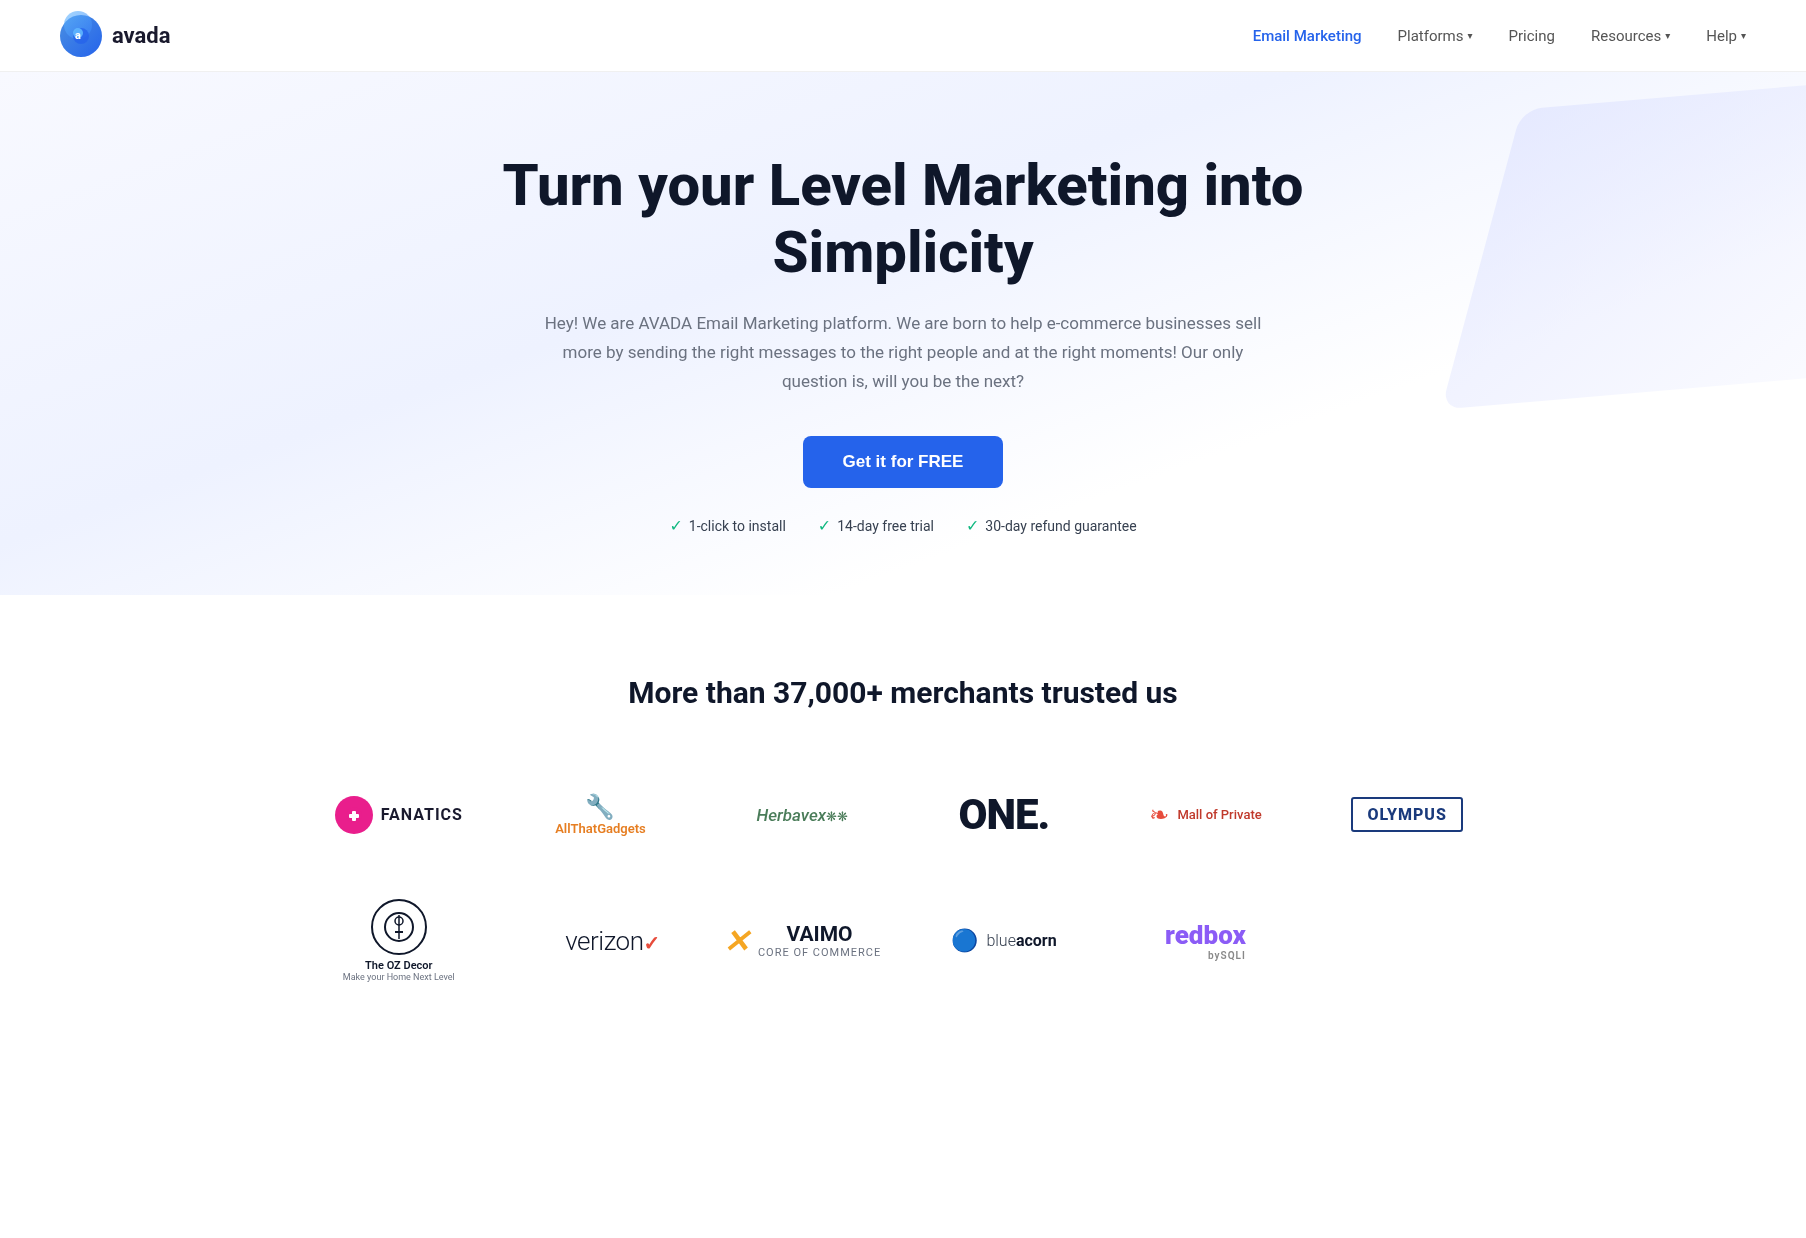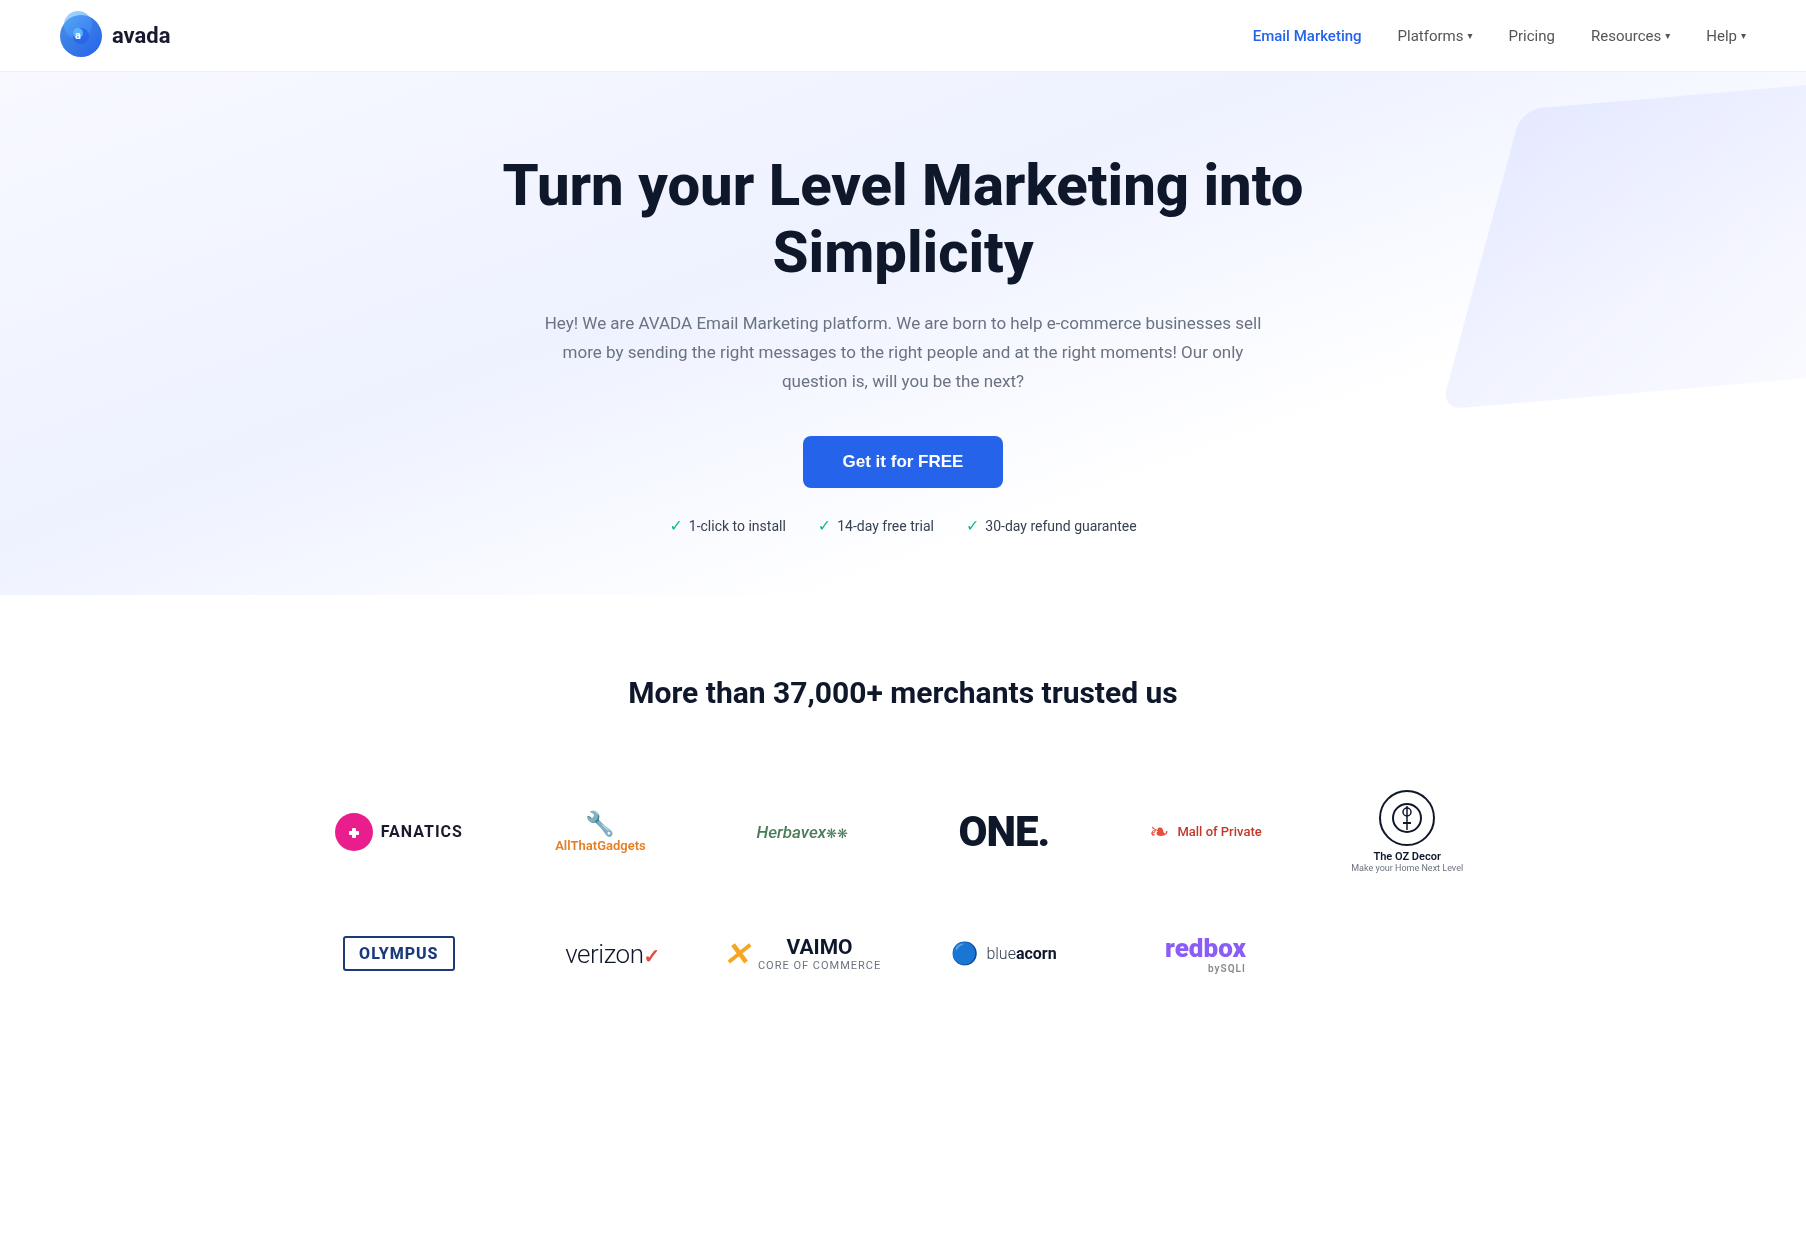--- a/index.html
+++ b/index.html
@@ -274,39 +274,39 @@
     <div class="logo-cell">
       <div class="mallofprivate-logo">
         <span class="mall-icon" style="color:#e74c3c; font-size:24px;">❧</span>
         <div>
           <div class="mall-text" style="font-size:13px; font-weight:500; color:#c0392b;">Mall of Private</div>
         </div>
       </div>
     </div>
 
     <div class="logo-cell">
+      <span class="olympus-logo">OLYMPUS</span>
+    </div>
+
+    <div class="logo-cell">
       <div class="ozdecor-logo">
         <div class="ozdecor-circle">
           <svg width="32" height="32" viewBox="0 0 32 32">
             <circle cx="16" cy="16" r="14" fill="none" stroke="#0f172a" stroke-width="2"></circle>
             <line x1="16" y1="4" x2="16" y2="28" stroke="#0f172a" stroke-width="1.5"></line>
             <circle cx="16" cy="10" r="4" fill="none" stroke="#0f172a" stroke-width="1.5"></circle>
             <rect x="12" y="20" width="8" height="2" fill="#0f172a"></rect>
           </svg>
         </div>
         <div class="ozdecor-text">The OZ Decor</div>
         <div class="ozdecor-sub">Make your Home Next Level</div>
       </div>
     </div>
 
     <div class="logo-cell">
-      <span class="olympus-logo">OLYMPUS</span>
-    </div>
-
-    <div class="logo-cell">
       <span style="font-size: 26px; font-weight: 300; color: #0f172a; letter-spacing: -0.5px; margin-left: 24px;">
         verizon<span class="verizon-check" style="color:#e74c3c; font-size:20px; font-weight:700;">✓</span>
       </span>
     </div>
 
 
     <div class="logo-cell">
       <div class="vaimo-logo">
         <span class="vaimo-x" style="font-size:32px; color:#f5a623; font-weight:900; font-style:italic;">✕</span>
         <div class="vaimo-text-wrap">

